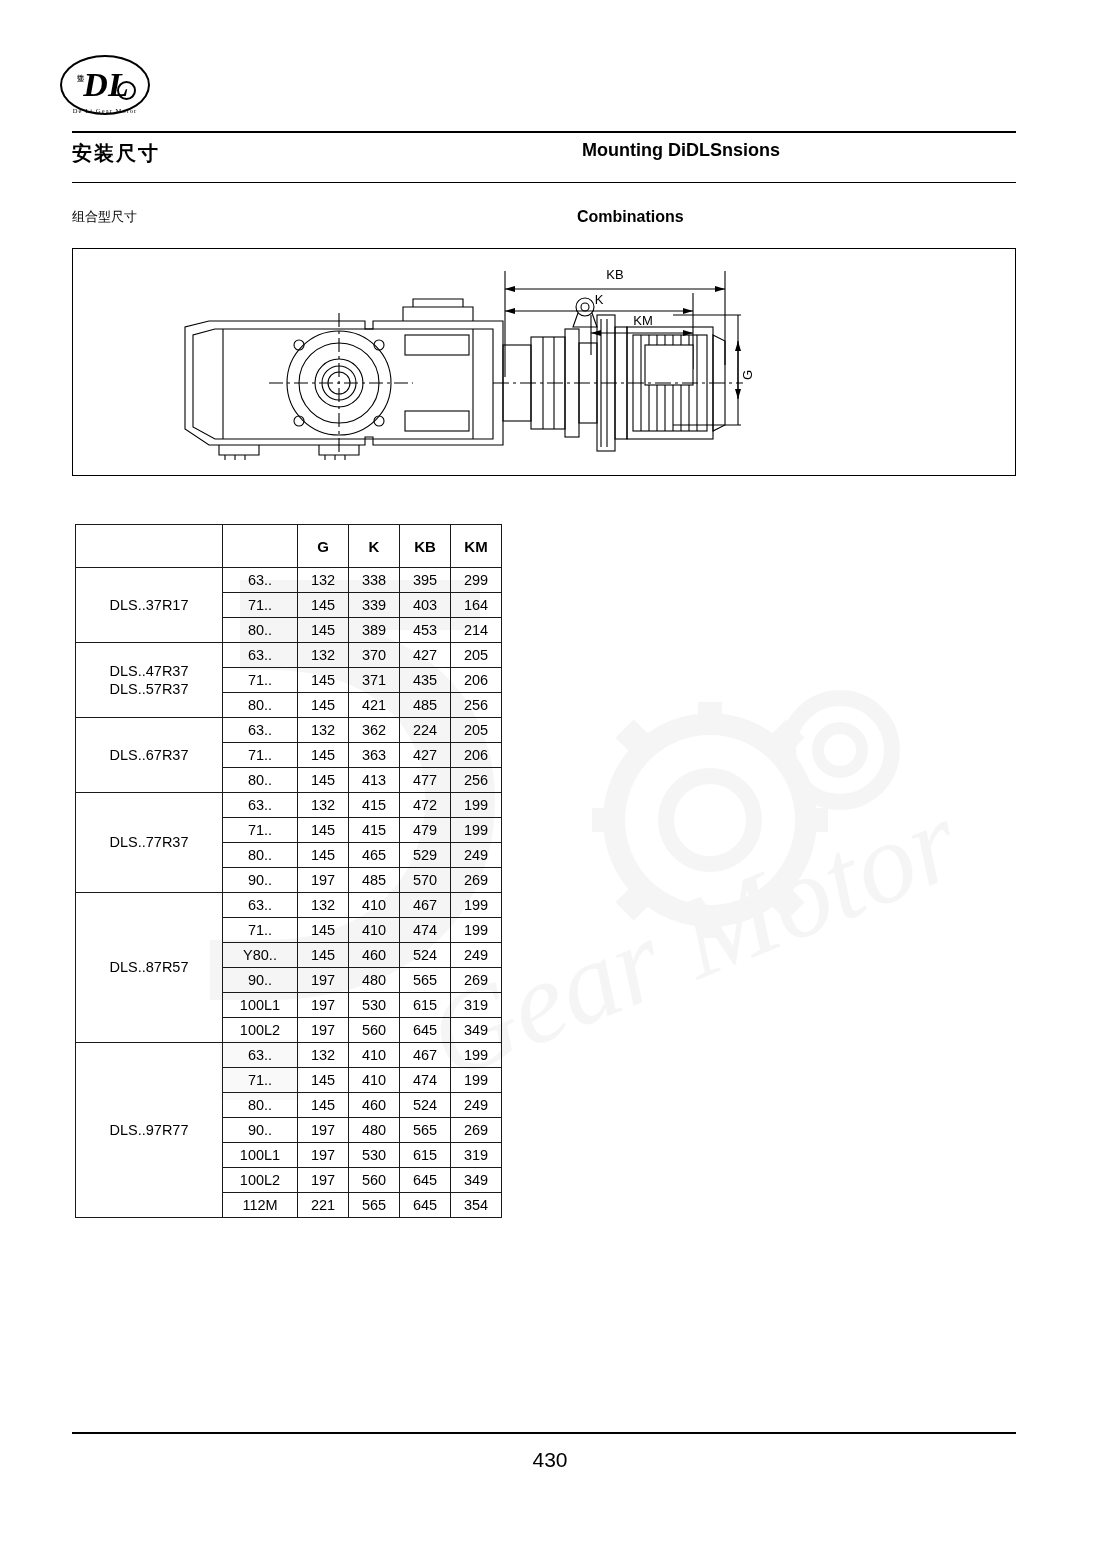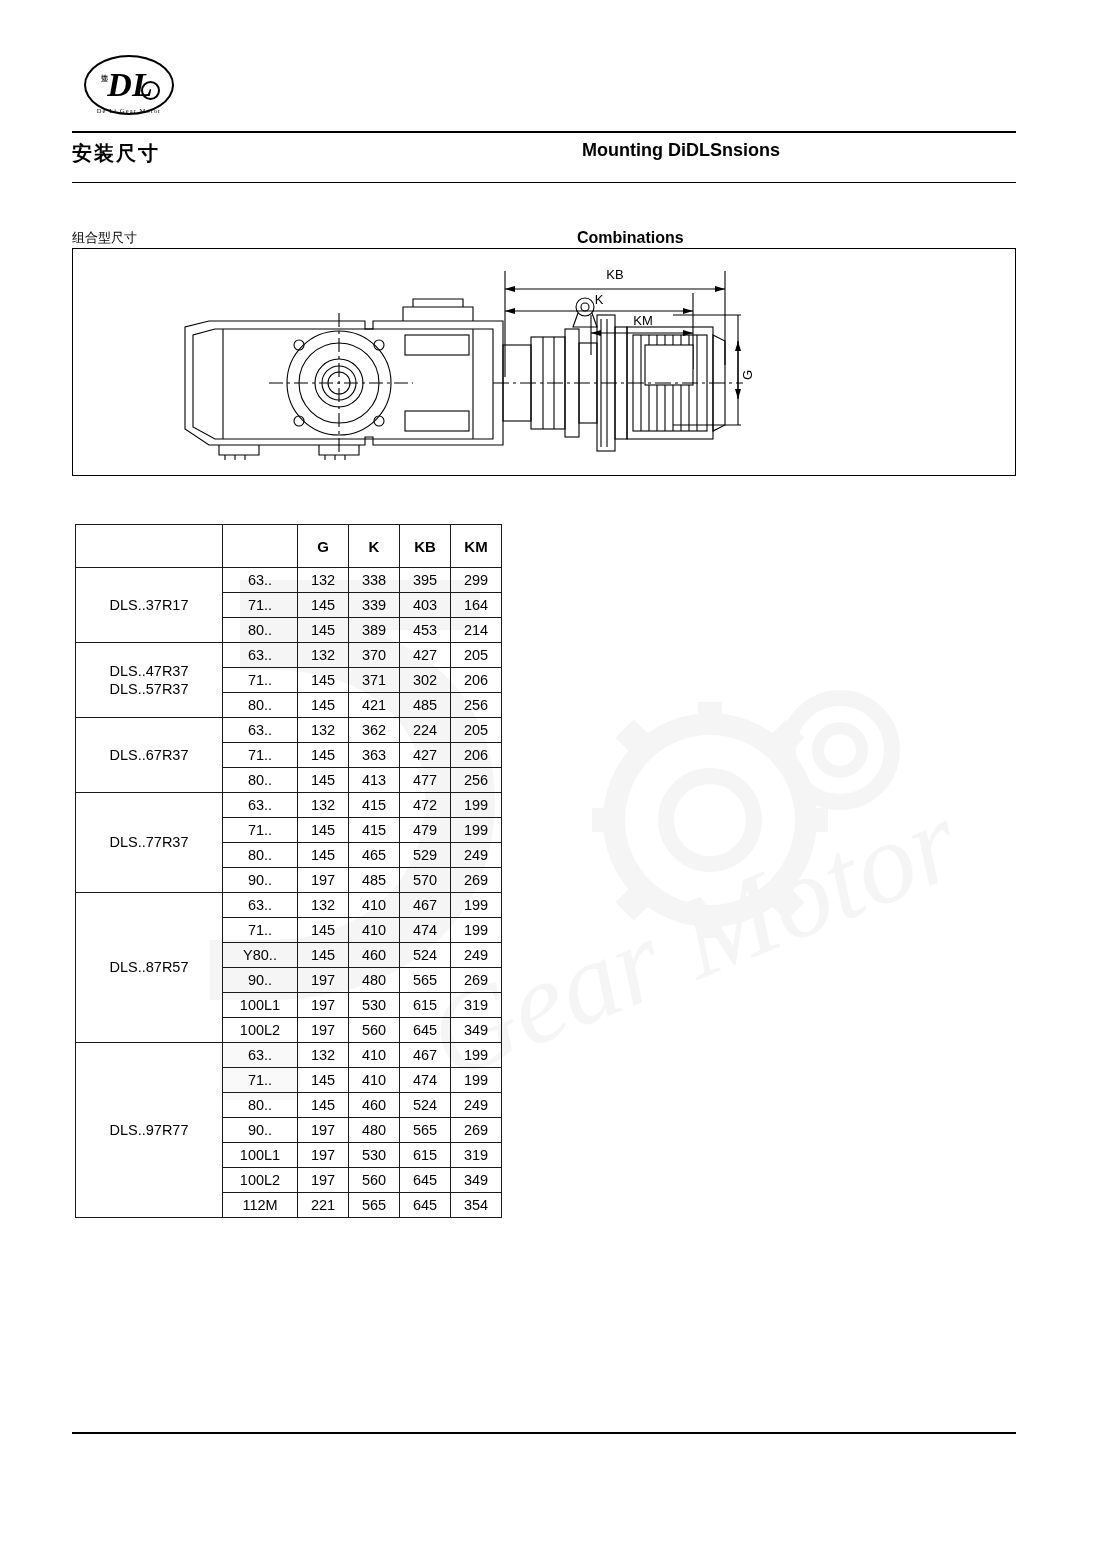--- a/index.html
+++ b/index.html
@@ -19,21 +19,21 @@
   
   .page {
     position: absolute;
     left: 0; top: 0;
     width: 1100px;
     height: 1555px;
   }
 
   .brand {
     position: absolute;
-    left: 84px;
+    left: 60px;
     top: 55px;
     display: flex;
     align-items: flex-start;
     gap: 18px;
   }
   .brand-logo {
     width: 92px;
     height: 62px;
     position: relative;
   }
@@ -124,21 +124,20 @@
     font-size: 18px;
     font-weight: bold;
   }
 
   .sub-row {
     position: absolute;
     left: 72px;
     top: 208px;
     width: 944px;
     height: 22px;
-    margin-top: 21px;
   }
   .sub-cn {
     position: absolute;
     left: 0;
     top: 0;
     font-size: 13px;
     font-family: "DejaVu Sans", sans-serif;
   }
   .sub-en {
     position: absolute;
@@ -427,21 +426,21 @@
         <td class="cell-size">63..</td>
         <td>132</td>
         <td>370</td>
         <td>427</td>
         <td>205</td>
       </tr>
       <tr>
         <td class="cell-size">71..</td>
         <td>145</td>
         <td>371</td>
-        <td>302</td>
+        <td>435</td>
         <td>206</td>
       </tr>
       <tr>
         <td class="cell-size">80..</td>
         <td>145</td>
         <td>421</td>
         <td>485</td>
         <td>256</td>
       </tr>
 
@@ -589,14 +588,15 @@
         <td class="cell-size">112M</td>
         <td>221</td>
         <td>565</td>
         <td>645</td>
         <td>354</td>
       </tr>
     </tbody>
   </table>
 
   <div class="footer-rule"></div>
+  <div class="page-number">430</div>
 
 </div>
 
 </body></html>

